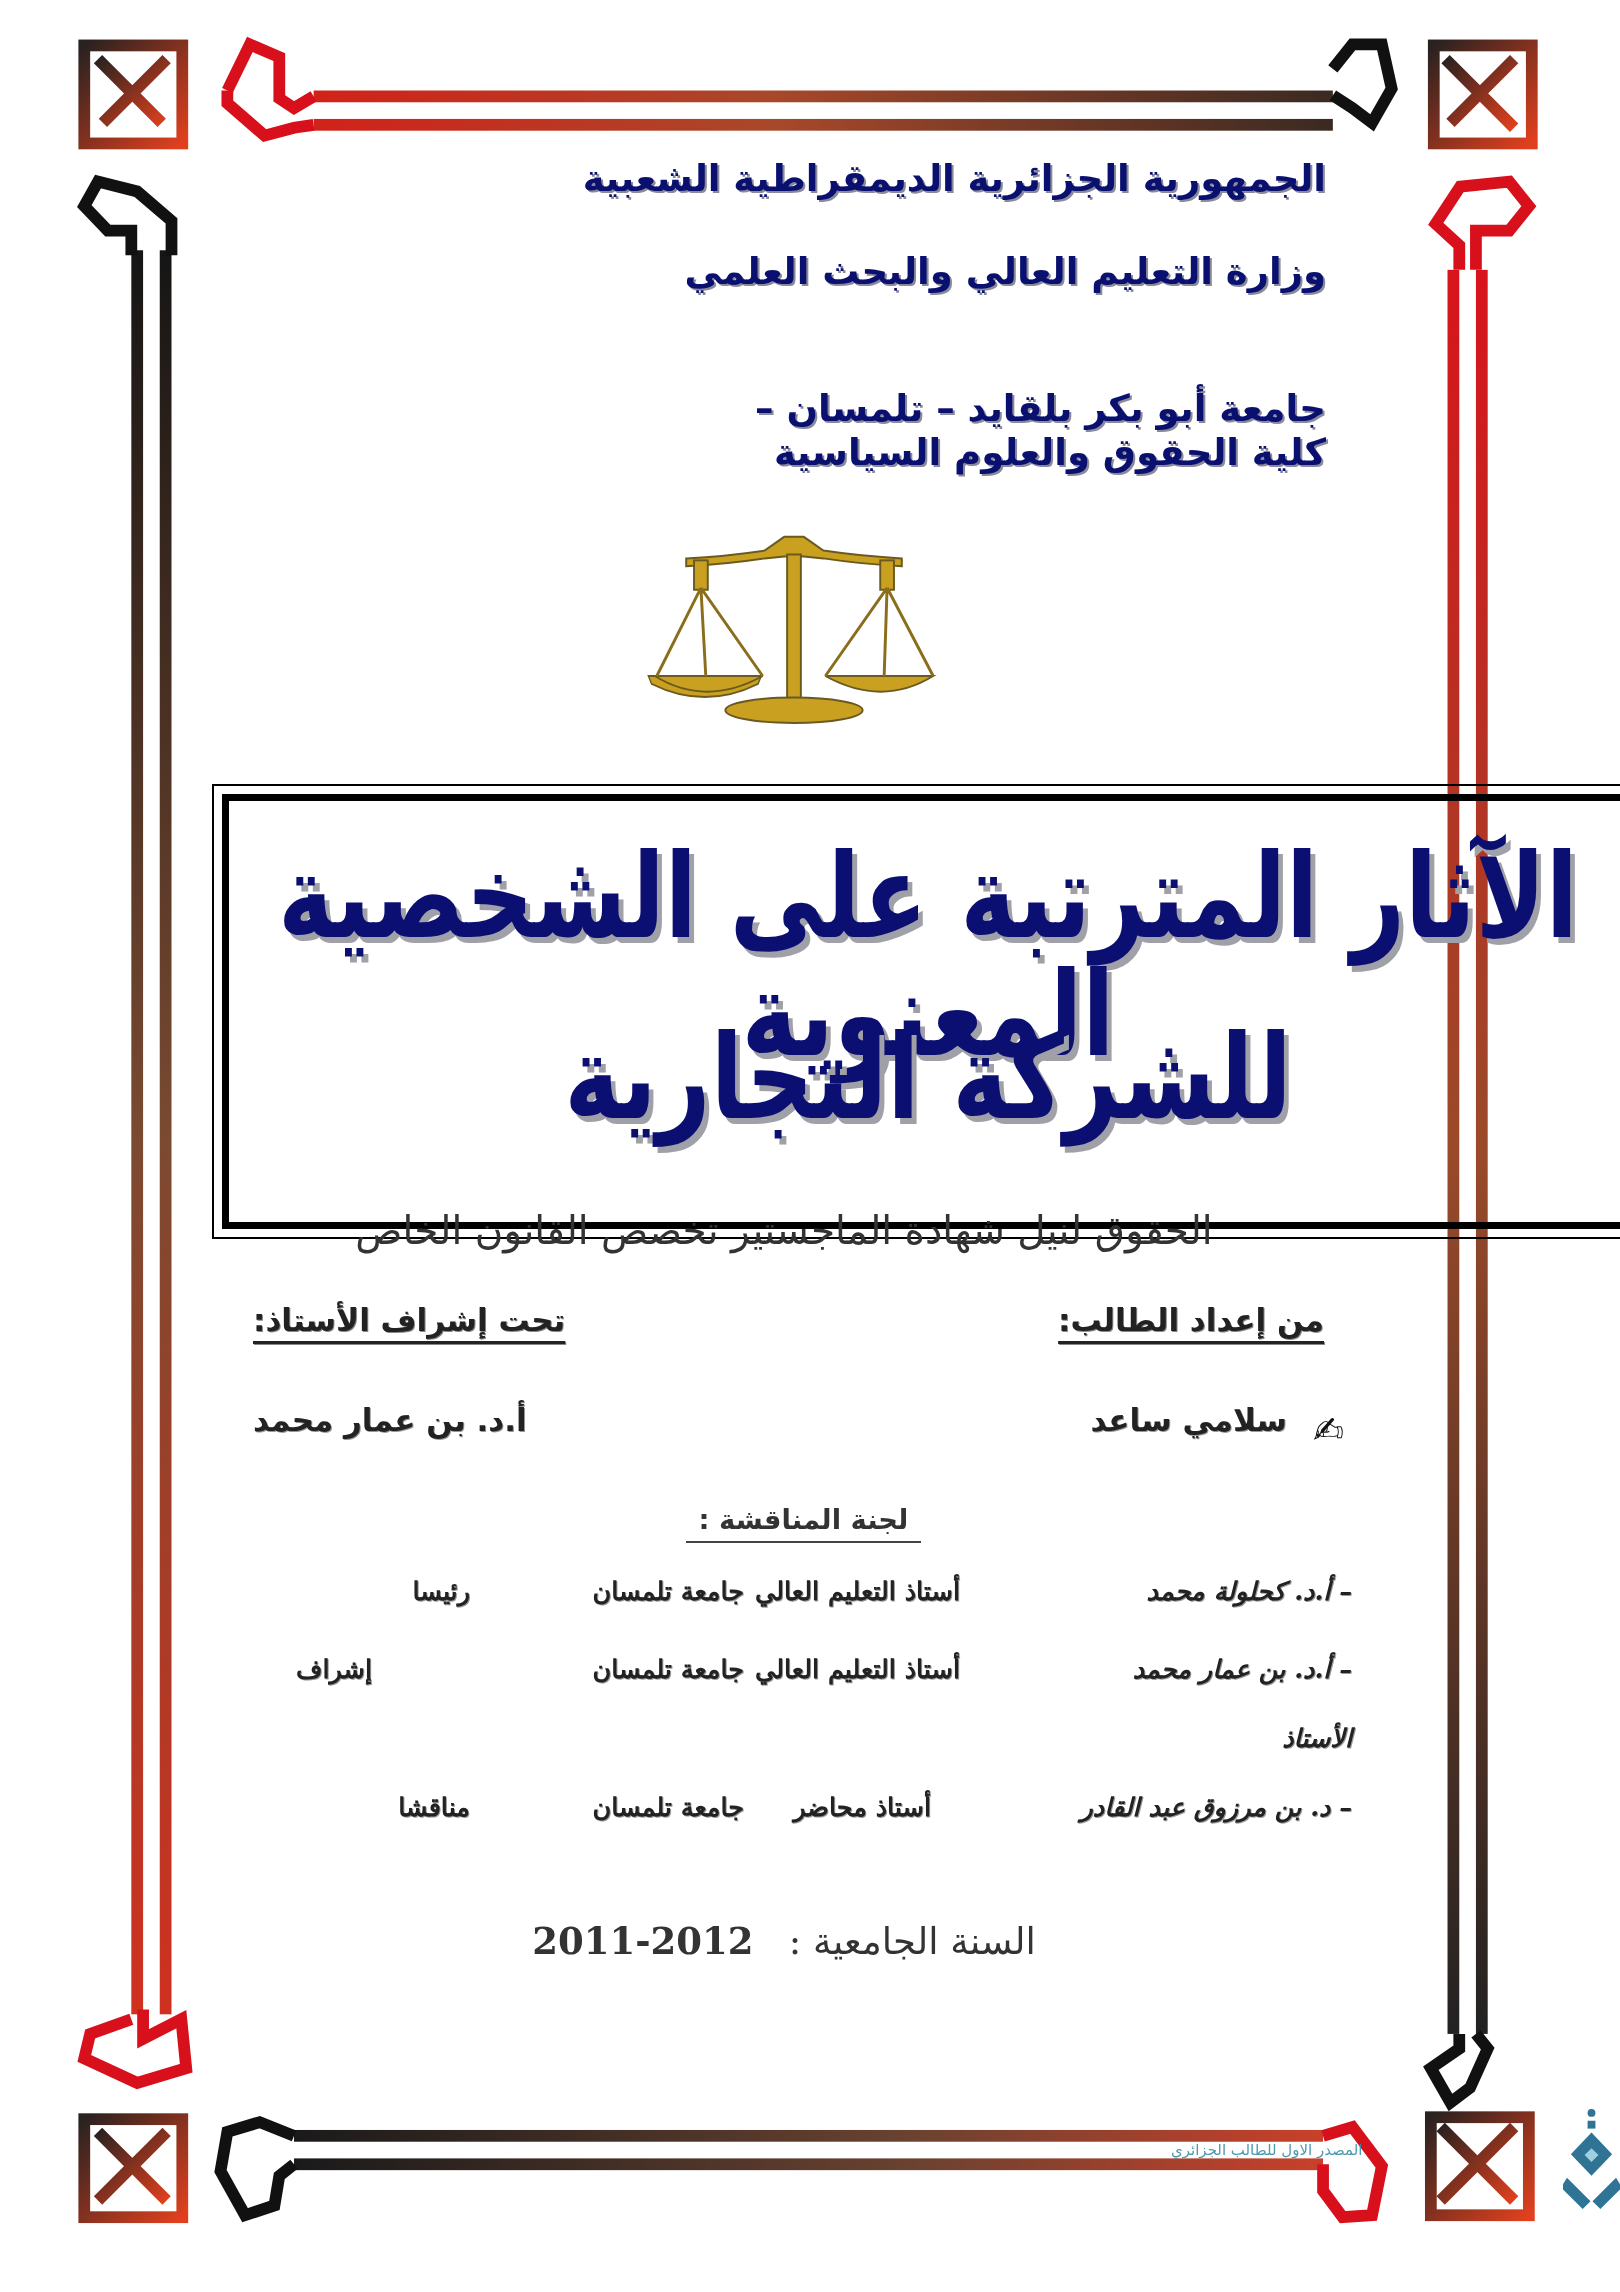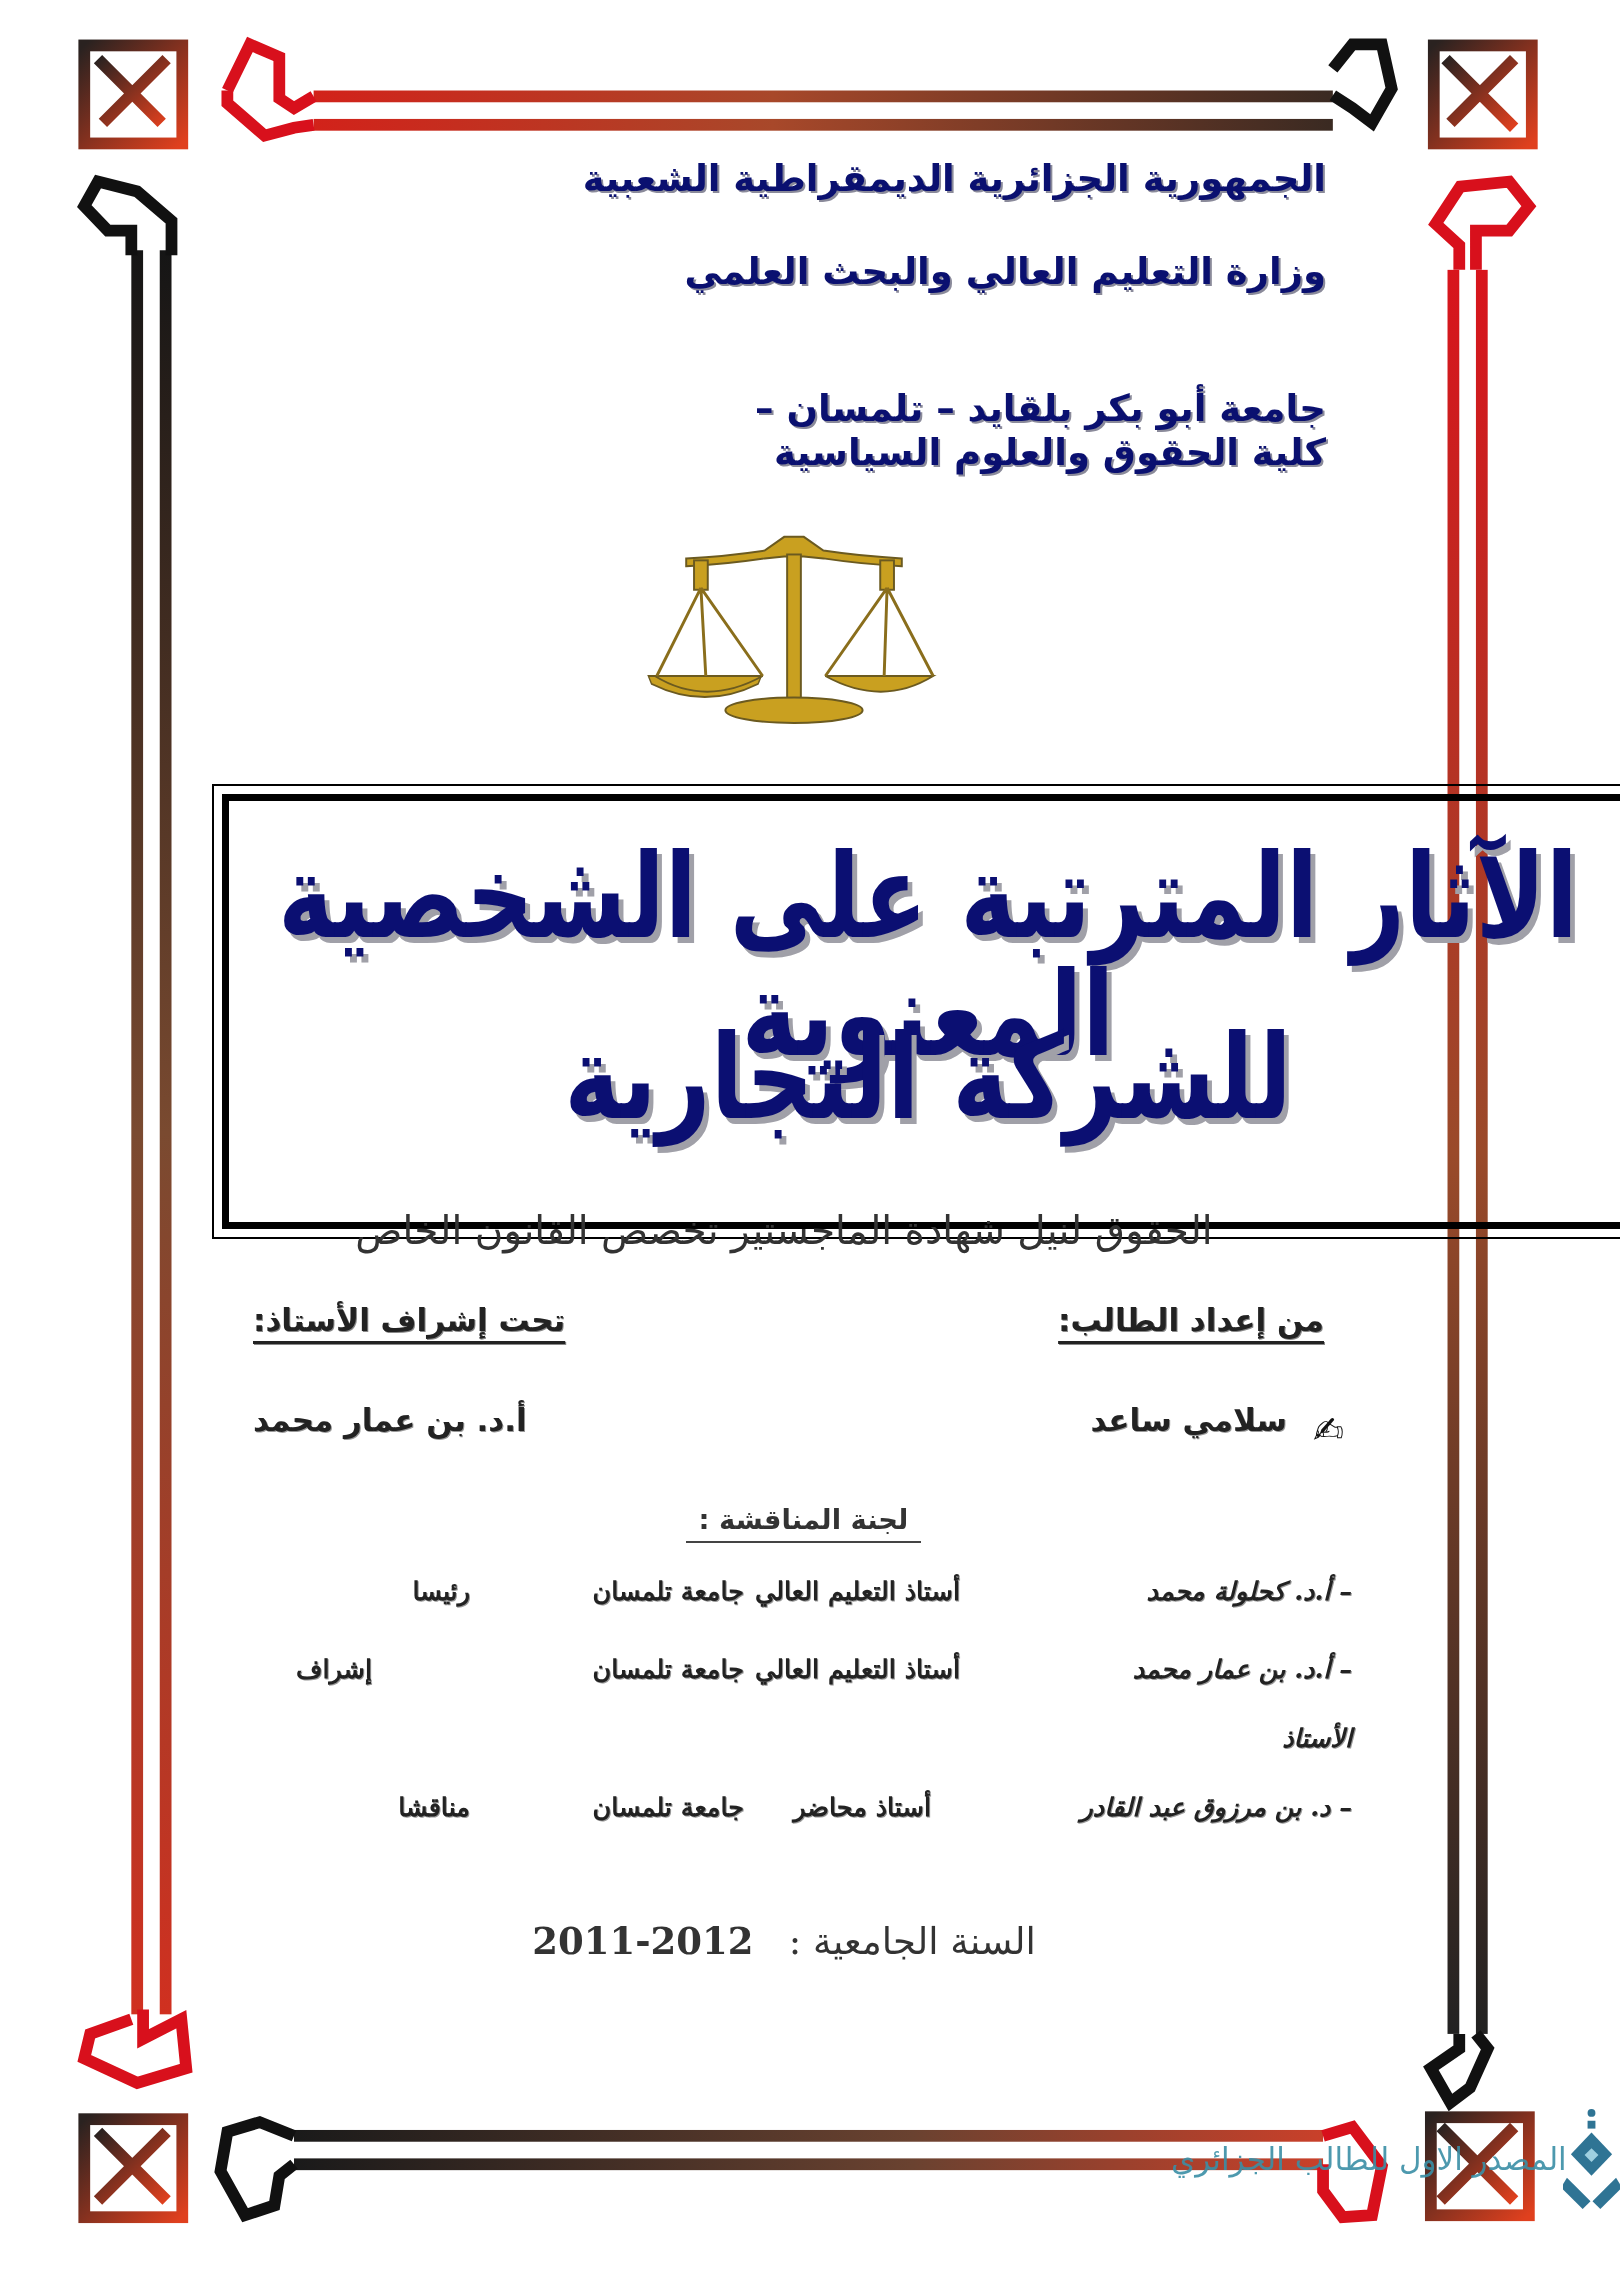--- a/index.html
+++ b/index.html
@@ -43,21 +43,21 @@
   .c-rank { right: 392px; }
   .c-uni { right: 608px; }
   .c-role { right: 882px; }
 
   .year { position: absolute; left: 490px; width: 588px; top: 1919px; text-align: center;
           font-size: 37px; color: #333; font-family: "DejaVu Serif", serif; }
   .year b { font-weight: bold; }
 
   .wm { position: absolute; left: 1171px; top: 2147px; color: #3a8fa6; opacity: 0.9; }
   .wm-en { font-size: 43px; letter-spacing: 2.9px; font-family: "DejaVu Sans", sans-serif; }
-  .wm-ar { font-size: 31px; font-family: "DejaVu Sans", sans-serif; margin-top: -5.9px; }
+  .wm-ar { font-size: 15px; font-family: "DejaVu Sans", sans-serif; margin-top: -5.9px; }
 </style>
 </head>
 <body>
 
 <svg class="frame" width="1620" height="2293" viewBox="0 0 1653 2339" direction="ltr">
   <defs>
     <linearGradient id="gTop" x1="0" x2="1" y1="0" y2="0">
       <stop offset="0" stop-color="#d2221a"></stop>
         <stop offset="0.45" stop-color="#a8482a"></stop>
         <stop offset="1" stop-color="#3a2a22"></stop>

